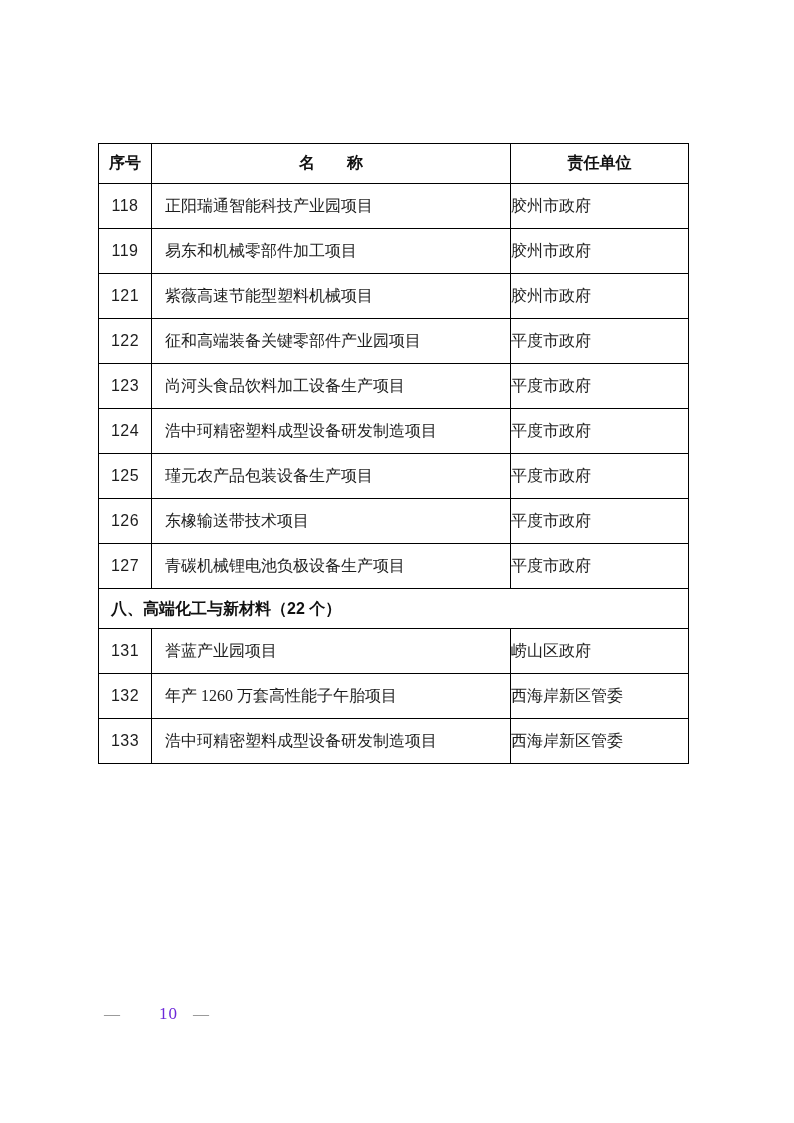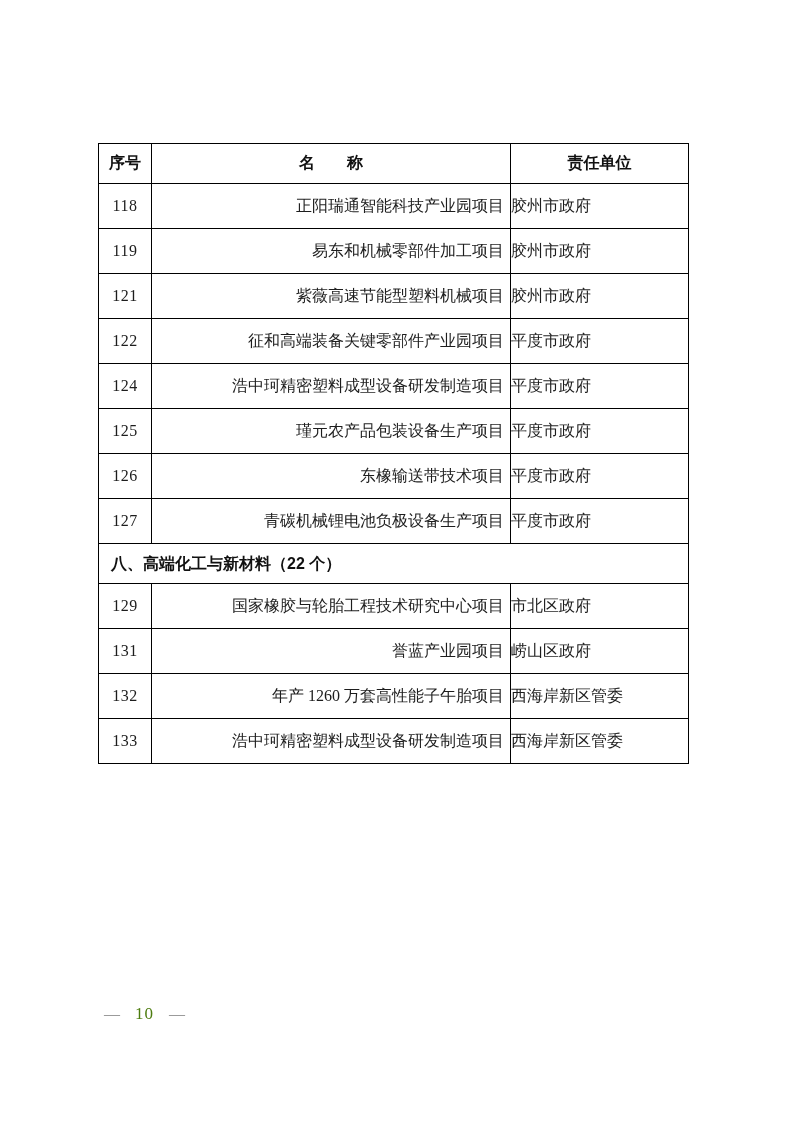--- a/index.html
+++ b/index.html
@@ -35,25 +35,25 @@
     text-align: center;
     color: #111111;
   }
   .projects-table td {
     height: 45px;
     font-size: 16px;
     line-height: 1.2;
   }
   .projects-table td.cell-no {
     text-align: center;
-    font-family: Liberation Serif, serif;
+    font-family: Liberation Sans, sans-serif;
     letter-spacing: 0.5px;
   }
   .projects-table td.cell-name {
-    text-align: right;
+    text-align: left;
     padding-left: 13px;
     padding-right: 6px;
   }
   .projects-table td.cell-unit {
     text-align: left;
   }
   .projects-table tr.section-row td {
     height: 40px;
     font-family: "Liberation Sans", sans-serif;
     font-weight: bold;
@@ -71,22 +71,23 @@
     align-items: center;
     gap: 15px;
     font-size: 17px;
     font-family: "Liberation Serif", serif;
   }
   .page-footer .dash {
     color: #8a8a8a;
     font-size: 16px;
   }
   .page-footer .num {
-    color: #4d7c0f;
+    color: #6d28d9;
     letter-spacing: 1px;
+    margin-left: 24px;
   }
 </style>
 </head>
 <body>
 
 <div class="page">
 
   <table class="projects-table">
     <colgroup>
       <col style="width:53px">
@@ -115,20 +116,25 @@
           <td class="cell-no">121</td>
           <td class="cell-name">紫薇高速节能型塑料机械项目</td>
           <td class="cell-unit">胶州市政府</td>
         </tr>
         <tr>
           <td class="cell-no">122</td>
           <td class="cell-name">征和高端装备关键零部件产业园项目</td>
           <td class="cell-unit">平度市政府</td>
         </tr>
         <tr>
+          <td class="cell-no">123</td>
+          <td class="cell-name">尚河头食品饮料加工设备生产项目</td>
+          <td class="cell-unit">平度市政府</td>
+        </tr>
+        <tr>
           <td class="cell-no">124</td>
           <td class="cell-name">浩中珂精密塑料成型设备研发制造项目</td>
           <td class="cell-unit">平度市政府</td>
         </tr>
         <tr>
           <td class="cell-no">125</td>
           <td class="cell-name">瑾元农产品包装设备生产项目</td>
           <td class="cell-unit">平度市政府</td>
         </tr>
         <tr>
@@ -136,25 +142,20 @@
           <td class="cell-name">东橡输送带技术项目</td>
           <td class="cell-unit">平度市政府</td>
         </tr>
         <tr>
           <td class="cell-no">127</td>
           <td class="cell-name">青碳机械锂电池负极设备生产项目</td>
           <td class="cell-unit">平度市政府</td>
         </tr>
         <tr class="section-row">
           <td colspan="3">八、高端化工与新材料（22 个）</td>
-        </tr>
-        <tr>
-          <td class="cell-no">129</td>
-          <td class="cell-name">国家橡胶与轮胎工程技术研究中心项目</td>
-          <td class="cell-unit">市北区政府</td>
         </tr>
         <tr>
           <td class="cell-no">131</td>
           <td class="cell-name">誉蓝产业园项目</td>
           <td class="cell-unit">崂山区政府</td>
         </tr>
         <tr>
           <td class="cell-no">132</td>
           <td class="cell-name">年产 1260 万套高性能子午胎项目</td>
           <td class="cell-unit">西海岸新区管委</td>

